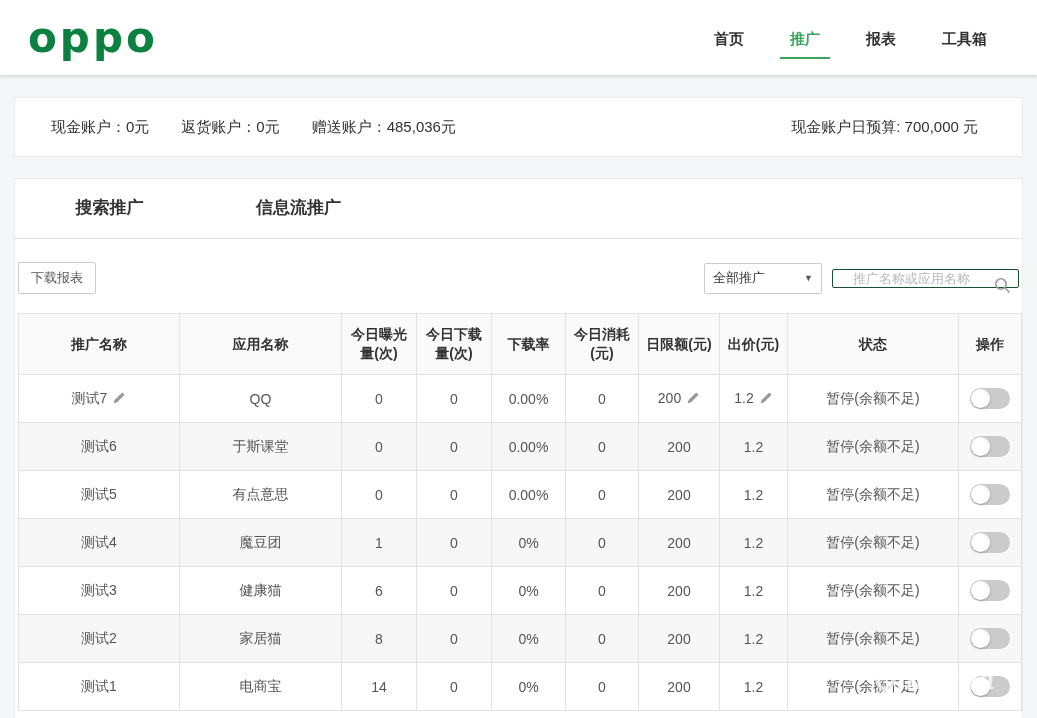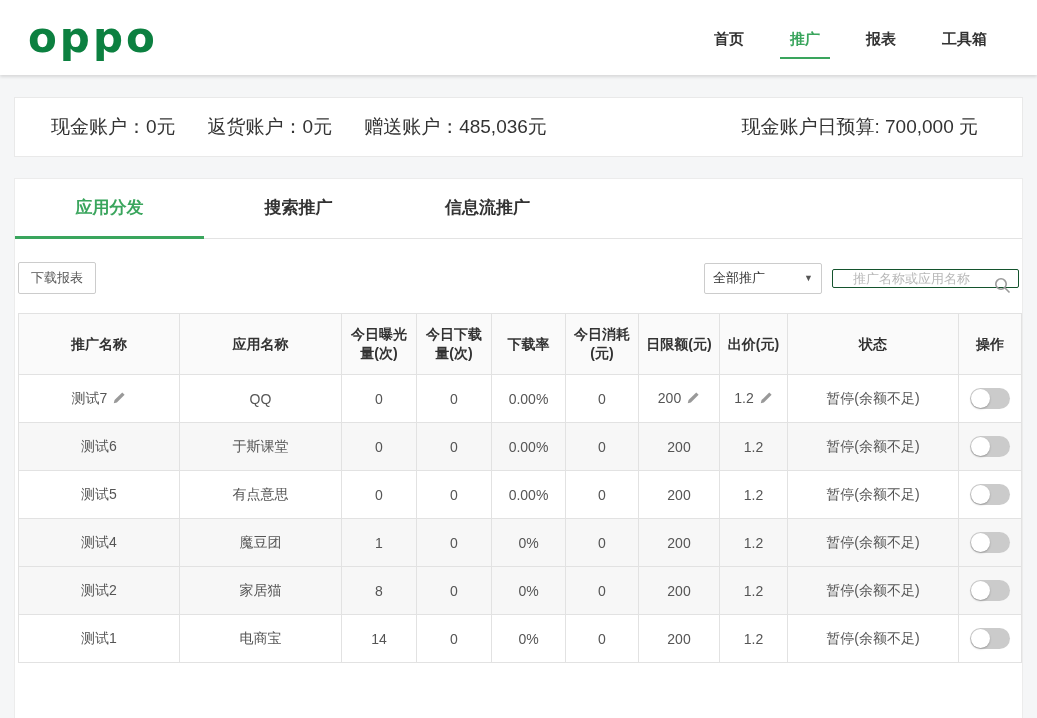--- a/index.html
+++ b/index.html
@@ -45,21 +45,21 @@
 
   
   .account-bar {
     margin: 22px 14px 0 14px;
     height: 60px;
     background: #ffffff;
     border: 1px solid #e9e9e9;
     display: flex;
     align-items: center;
     padding: 0 36px;
-    font-size: 19px;
+    font-size: 15px;
     color: #333;
   }
   .account-item { margin-right: 32px; }
   .account-budget { margin-left: auto; margin-right: 8px; }
 
   
   .card {
     margin: 21px 14px 0 14px;
     background: #ffffff;
     border: 1px solid #ececec;
@@ -223,21 +223,20 @@
 <div class="account-bar">
   <span class="account-item">现金账户：0元</span>
   <span class="account-item">返货账户：0元</span>
   <span class="account-item">赠送账户：485,036元</span>
   <span class="account-budget">现金账户日预算: 700,000 元</span>
 </div>
 
 <div class="card">
 
   <div class="tabbar">
-    <div class="tab active">应用分发</div>
     <div class="tab">搜索推广</div>
     <div class="tab">信息流推广</div>
   </div>
 
   <div class="toolbar">
     <button class="download-btn">下载报表</button>
     <div class="toolbar-right">
       <div class="filter-select">
         <span>全部推广</span>
         <span class="caret">▼</span>
@@ -370,20 +369,42 @@
         <td>
           <span>1.2</span>
         </td>
         <td>暂停(余额不足)</td>
         <td>
           <div class="toggle">
               <div class="knob"></div>
             </div>
         </td>
       </tr>
+        <tr>
+        <td>
+          <span>测试3</span>
+        </td>
+        <td>健康猫</td>
+        <td>6</td>
+        <td>0</td>
+        <td>0%</td>
+        <td>0</td>
+        <td>
+          <span>200</span>
+        </td>
+        <td>
+          <span>1.2</span>
+        </td>
+        <td>暂停(余额不足)</td>
+        <td>
+          <div class="toggle">
+              <div class="knob"></div>
+            </div>
+        </td>
+      </tr>
         <tr class="stripe">
         <td>
           <span>测试2</span>
         </td>
         <td>家居猫</td>
         <td>8</td>
         <td>0</td>
         <td>0%</td>
         <td>0</td>
         <td>

